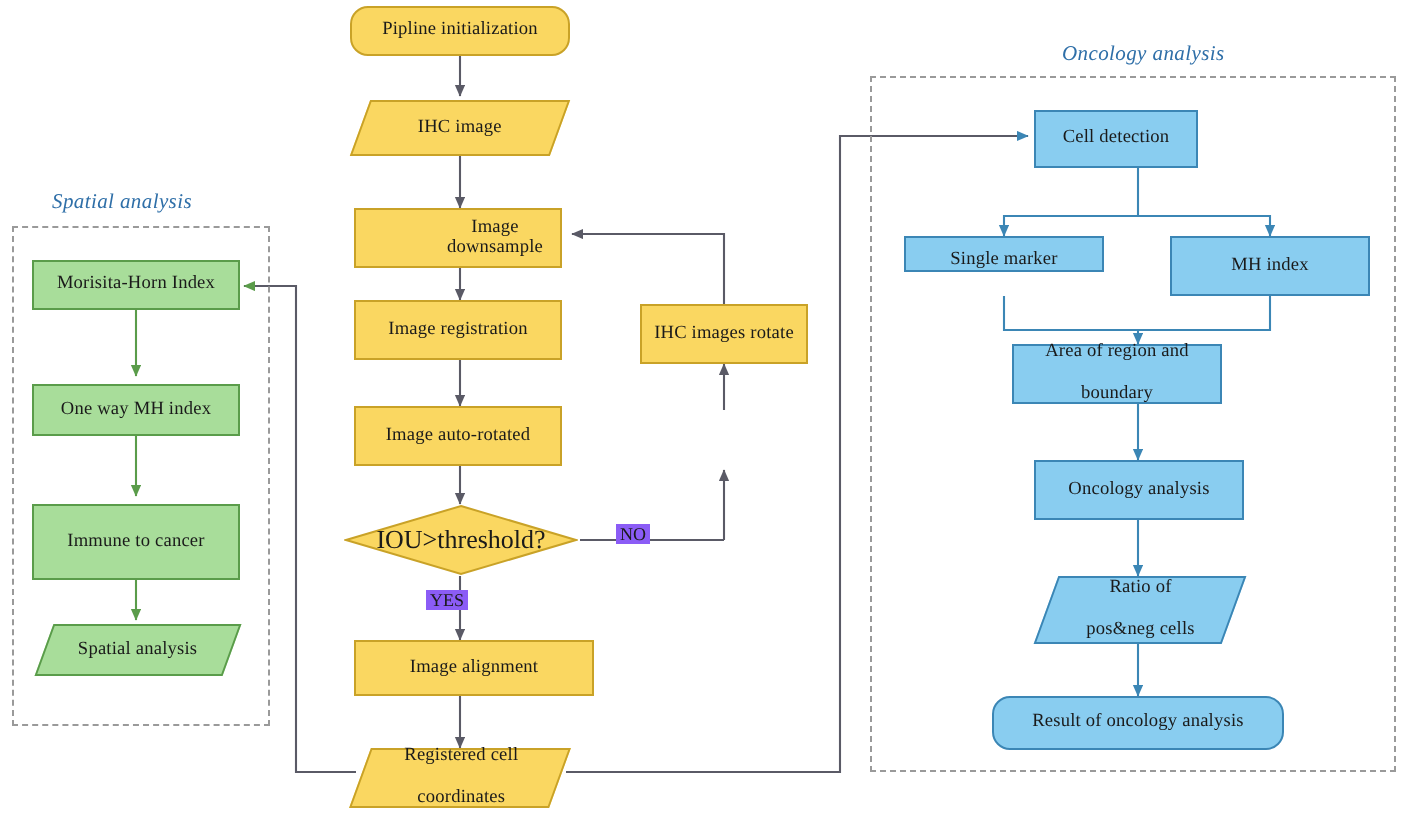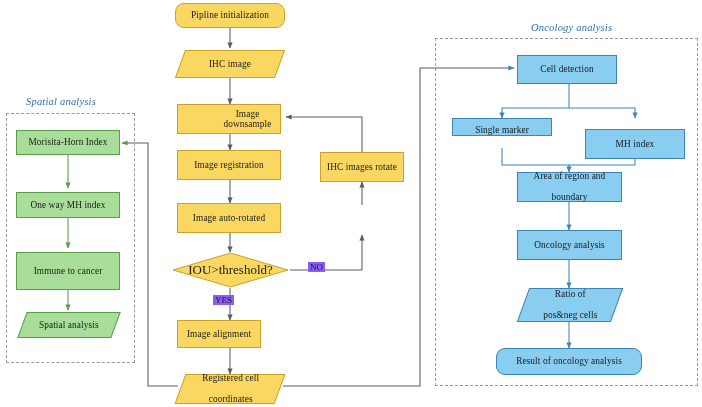--- a/index.html
+++ b/index.html
@@ -119,21 +119,21 @@
     <span>Image auto-rotated</span>
   </div>
 
   <div class="diamond-wrap" style="left:172px;top:252px;width:117px;height:36px;">
     <svg width="117" height="36" viewBox="0 0 117 36" xmlns="http://www.w3.org/2000/svg">
       <polygon points="58.5,1 116,18 58.5,35 1,18" fill="#fad761" stroke="#c9a227" stroke-width="1"></polygon>
     </svg>
     <div class="diamond-label">IOU&gt;threshold?</div>
   </div>
 
-  <div class="node yellow rect" style="left:177px;top:320px;width:84px;height:28px;text-align:right;">
+  <div class="node yellow rect" style="left:177px;top:320px;width:120px;height:28px;text-align:right;">
     <span>Image alignment</span>
   </div>
 
   <div class="node yellow para" style="left:180px;top:374px;width:100px;height:30px;">
     <span>
       <span>Registered cell</span><br>
       <span>coordinates</span>
     </span>
   </div>
 
@@ -154,33 +154,33 @@
   </div>
 
   <div class="node green rect" style="left:16px;top:252px;width:104px;height:38px;">
     <span>Immune to cancer</span>
   </div>
 
   <div class="node green para" style="left:22px;top:312px;width:94px;height:26px;">
     <span>Spatial analysis</span>
   </div>
 
-  <div class="node blue rect" style="left:517px;top:55px;width:100px;height:29px;text-align:center;">
+  <div class="node blue rect" style="left:517px;top:55px;width:82px;height:29px;text-align:center;">
     <span>Cell detection</span>
   </div>
 
   <div class="node blue rect" style="left:452px;top:118px;width:100px;height:18px;align-items:flex-end;">
     <span>Single marker</span>
   </div>
 
-  <div class="node blue rect" style="left:585px;top:118px;width:100px;height:30px;margin-top:11px;">
+  <div class="node blue rect" style="left:585px;top:118px;width:100px;height:30px;">
     <span>MH index</span>
   </div>
 
-  <div class="node blue rect" style="left:517px;top:172px;width:105px;height:30px;">
+  <div class="node blue rect" style="left:506px;top:172px;width:105px;height:30px;">
     <span>
       <span>Area of region and</span><br>
       <span>boundary</span>
     </span>
   </div>
 
   <div class="node blue rect" style="left:517px;top:230px;width:105px;height:30px;">
     <span>Oncology analysis</span>
   </div>
 

